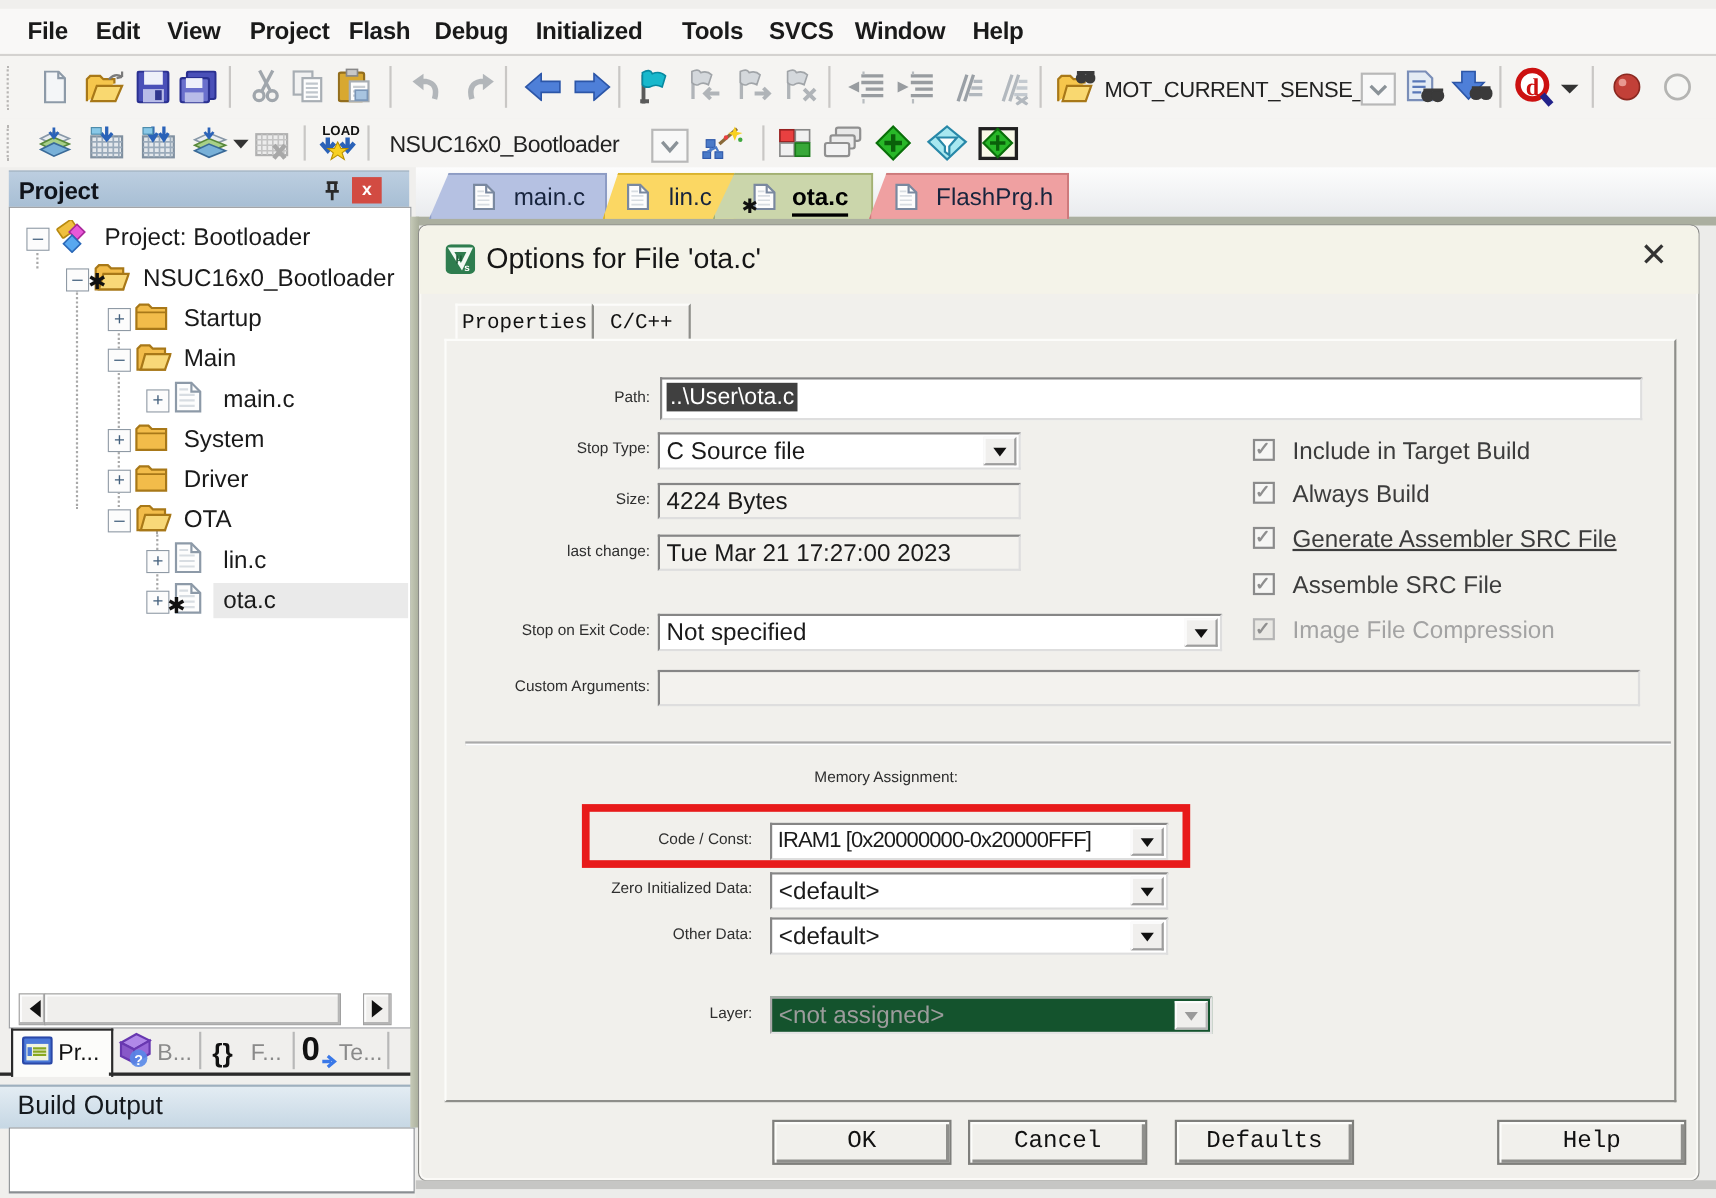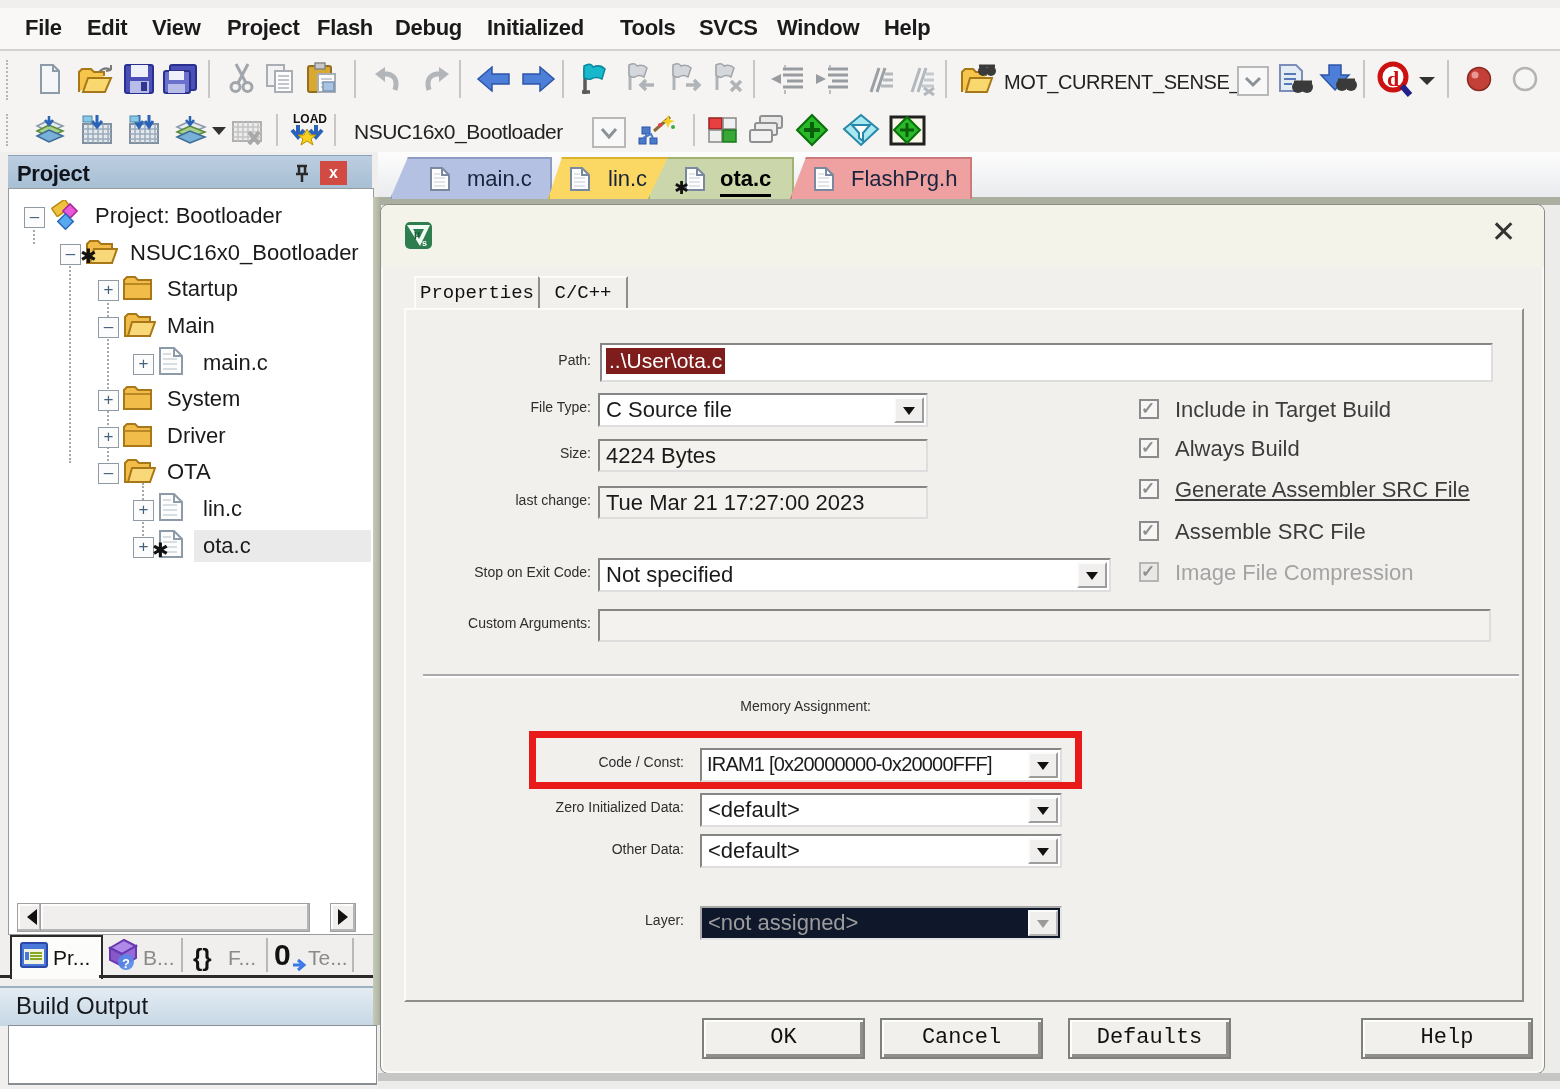--- a/index.html
+++ b/index.html
@@ -513,30 +513,31 @@
 
 <div id="dlg" class="abs">
   <div id="dlgtitle"></div>
   <svg id="dicon" viewBox="0 0 27 27">
         <rect x="0" y="0" width="27" height="27" rx="5" fill="#2e7d4f"></rect>
         <path d="M2 3 L25 3 L15 24 Z" fill="#f2faf4"></path>
         <path d="M8 7 L19 7 L14 17 Z" fill="#2e7d4f"></path>
         <text x="9" y="15" font-size="11" fill="#1c5c38" font-weight="bold" font-family="Liberation Serif">µ</text>
         <text x="17" y="24" font-size="9" fill="#fff" font-weight="bold">s</text>
       </svg>
+  <div id="dtitle">Options for File 'ota.c'</div>
   <div id="dx">✕</div>
   <div class="dtab" style="left:33px;width:122px;">Properties</div>
   <div class="dtab" style="left:157px;width:86px;border-left-color:#8e8e8a;">C/C++</div>
   <div id="tabpage"></div>
   <div id="form">
     <div class="lbl" style="left:60px;top:147px;width:150px;">Path:</div>
     <div class="inp" style="left:219px;top:138px;width:889px;height:35px;">
-      <div style="position:absolute;left:4px;top:3px;background:#7f1d1d;color:#fff;padding:1px 3px;font-size:21px;">..\User\ota.c</div>
+      <div style="position:absolute;left:4px;top:3px;background:#404040;color:#fff;padding:1px 3px;font-size:21px;">..\User\ota.c</div>
     </div>
-    <div class="lbl" style="left:60px;top:194px;width:150px;">File Type:</div>
+    <div class="lbl" style="left:60px;top:194px;width:150px;">Stop Type:</div>
     <div class="combo" style="left:217px;top:188px;width:326px;height:30px;">
           <span style="position:absolute;left:6px;top:2px;">C Source file</span>
           <span class="cbtn"></span>
         </div>
     <div class="lbl" style="left:60px;top:240px;width:150px;">Size:</div>
     <div class="inp ro" style="left:217px;top:234px;width:326px;height:29px;">
           <span style="position:absolute;left:6px;top:2px;">4224 Bytes</span>
         </div>
     <div class="lbl" style="left:30px;top:287px;width:180px;text-align:right;">last change:</div>
     <div class="inp ro" style="left:217px;top:281px;width:326px;height:29px;">
@@ -573,21 +574,21 @@
     <div class="combo" style="left:319px;top:588px;width:358px;height:30px;">
           <span style="position:absolute;left:6px;top:2px;">&lt;default&gt;</span>
           <span class="cbtn"></span>
         </div>
     <div class="lbl" style="left:103px;top:636px;width:200px;">Other Data:</div>
     <div class="combo" style="left:319px;top:629px;width:358px;height:30px;">
           <span style="position:absolute;left:6px;top:2px;">&lt;default&gt;</span>
           <span class="cbtn"></span>
         </div>
     <div class="lbl" style="left:103px;top:707px;width:200px;">Layer:</div>
-    <div class="combo" style="left:319px;top:701px;width:358px;height:30px;background:#0f172a;border-color:#a8a8a8 #e4e4e4 #e4e4e4 #a8a8a8;">
+    <div class="combo" style="left:319px;top:701px;width:358px;height:30px;background:#14532d;border-color:#a8a8a8 #e4e4e4 #e4e4e4 #a8a8a8;padding-left:40px;">
           <span style="position:absolute;left:6px;top:2px;color:#9c9c9c;">&lt;not assigned&gt;</span>
           <span class="cbtn gray" style="border-color:#fbfbfb #b5b5b5 #b5b5b5 #fbfbfb;"></span>
         </div>
   </div>
   <div id="redbox"></div>
   <div class="btn" style="left:321px;width:159px;">OK</div>
   <div class="btn" style="left:499px;width:159px;">Cancel</div>
   <div class="btn" style="left:687px;width:159px;">Defaults</div>
   <div class="btn" style="left:980px;width:168px;">Help</div>
 </div>

